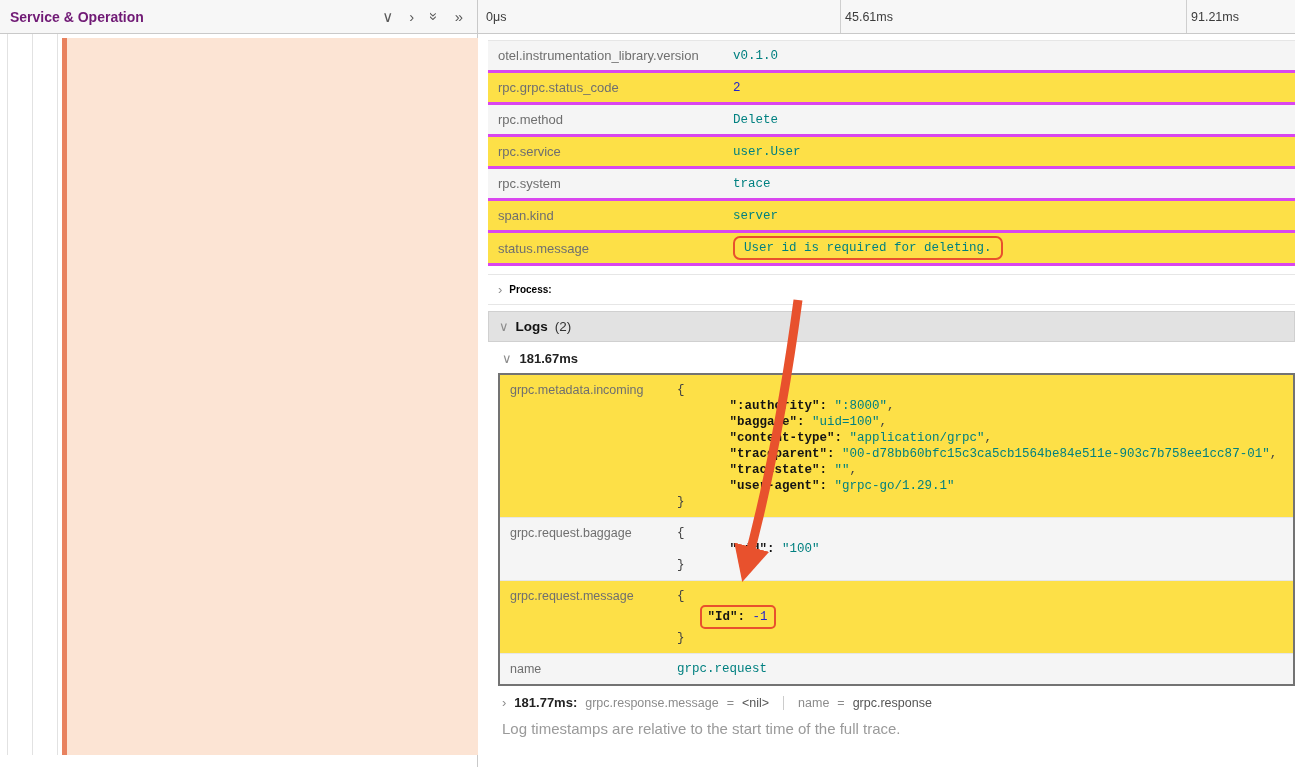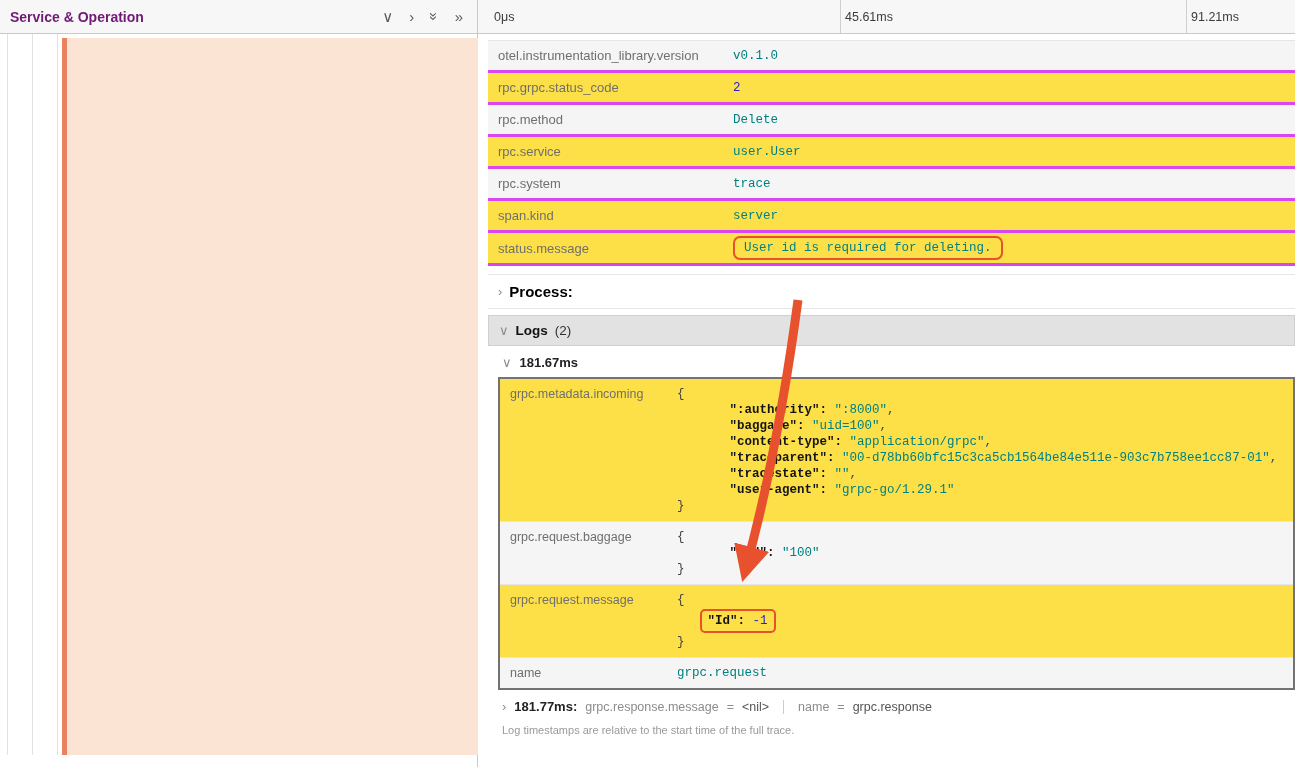--- a/index.html
+++ b/index.html
@@ -52,21 +52,21 @@
     display:inline-block; border:2px solid #e8512d; border-radius:7px;
     padding:3px 9px; margin:-2px 0;
   }
 
   
   .process-row {
     margin-top:8px; border-top:1px solid #e6e6e6; border-bottom:1px solid #e6e6e6;
     padding:8px 10px; display:flex; align-items:center; gap:7px; cursor:pointer; background:#fff;
   }
   .chev { color:#8c8c8c; font-size:13px; line-height:1; }
-  .process-label { font-weight:bold; font-size:15px; color:#000; }
+  .process-label { font-weight:bold; font-size:10px; color:#000; }
 
   
   .logs { margin-top:6px; }
   .logs-header {
     background:#e2e2e2; border:1px solid #d0d0d0; padding:7px 10px;
     display:flex; align-items:center; gap:7px; cursor:pointer;
   }
   .logs-title { font-weight:bold; font-size:13.5px; color:#111; }
   .logs-count { font-size:13.5px; color:#333; }
   .logs-content { padding-left:10px; }
@@ -88,42 +88,42 @@
     padding:2px 6px; margin:1px 0;
   }
 
   .collapsed-entry { margin:9px 0 0 4px; display:flex; align-items:center; gap:8px; cursor:pointer; }
   .ce-ts { font-weight:bold; font-size:13px; color:#222; }
   .ce-key { color:#8c8c8c; font-size:12.5px; }
   .ce-eq { color:#8c8c8c; font-size:12.5px; }
   .ce-val { color:#555; font-size:12.5px; }
   .ce-div { width:1px; height:14px; background:#ccc; margin:0 6px; }
 
-  .logs-footer { margin:10px 0 9px 4px; color:#9a9a9a; font-size:11px; padding-bottom:8px; }
+  .logs-footer { margin:10px 0 9px 4px; color:#9a9a9a; font-size:15px; padding-bottom:8px; }
 
   
   .arrow-overlay { position:absolute; left:0; top:0; width:1295px; height:767px; pointer-events:none; z-index:50; }
 </style>
 </head>
 <body>
 
 <div class="app">
 
   <div class="topbar">
     <div class="topbar-left">
       <span class="tl-title">Service &amp; Operation</span>
       <span class="tl-controls">
         <span class="ctrl">∨</span>
         <span class="ctrl">›</span>
         <span class="ctrl rot">»</span>
         <span class="ctrl">»</span>
       </span>
     </div>
     <div class="topbar-right">
-      <span class="tick" style="left:16px">0μs</span>
+      <span class="tick" style="left:8px">0μs</span>
       <span class="tick-line" style="left:362px"></span>
       <span class="tick" style="left:367px">45.61ms</span>
       <span class="tick-line" style="left:708px"></span>
       <span class="tick" style="left:713px">91.21ms</span>
     </div>
   </div>
 
   <div class="body">
 
     <div class="left-panel">

